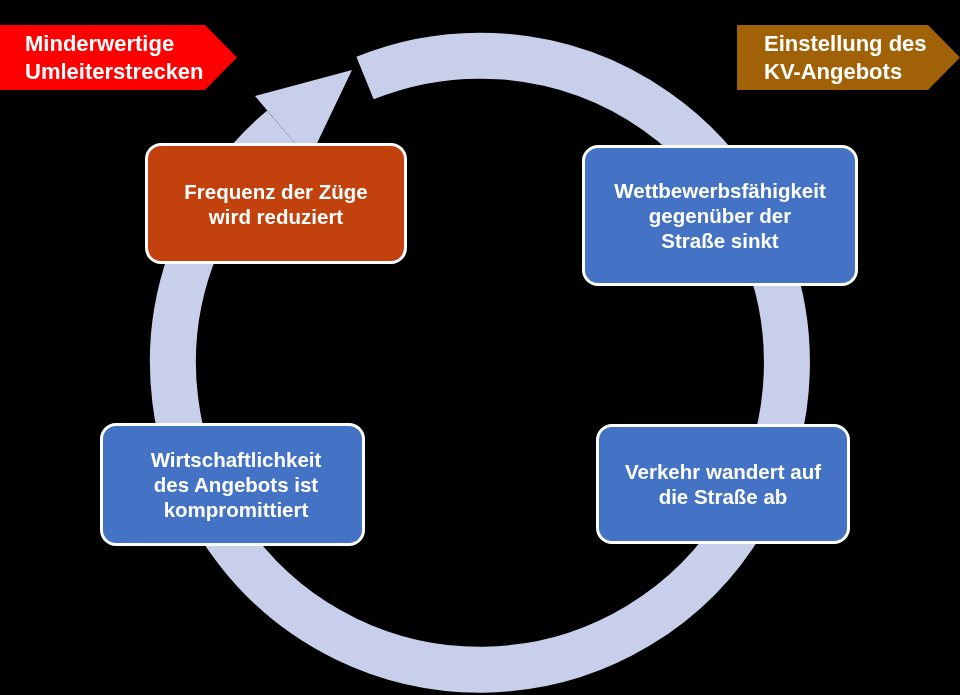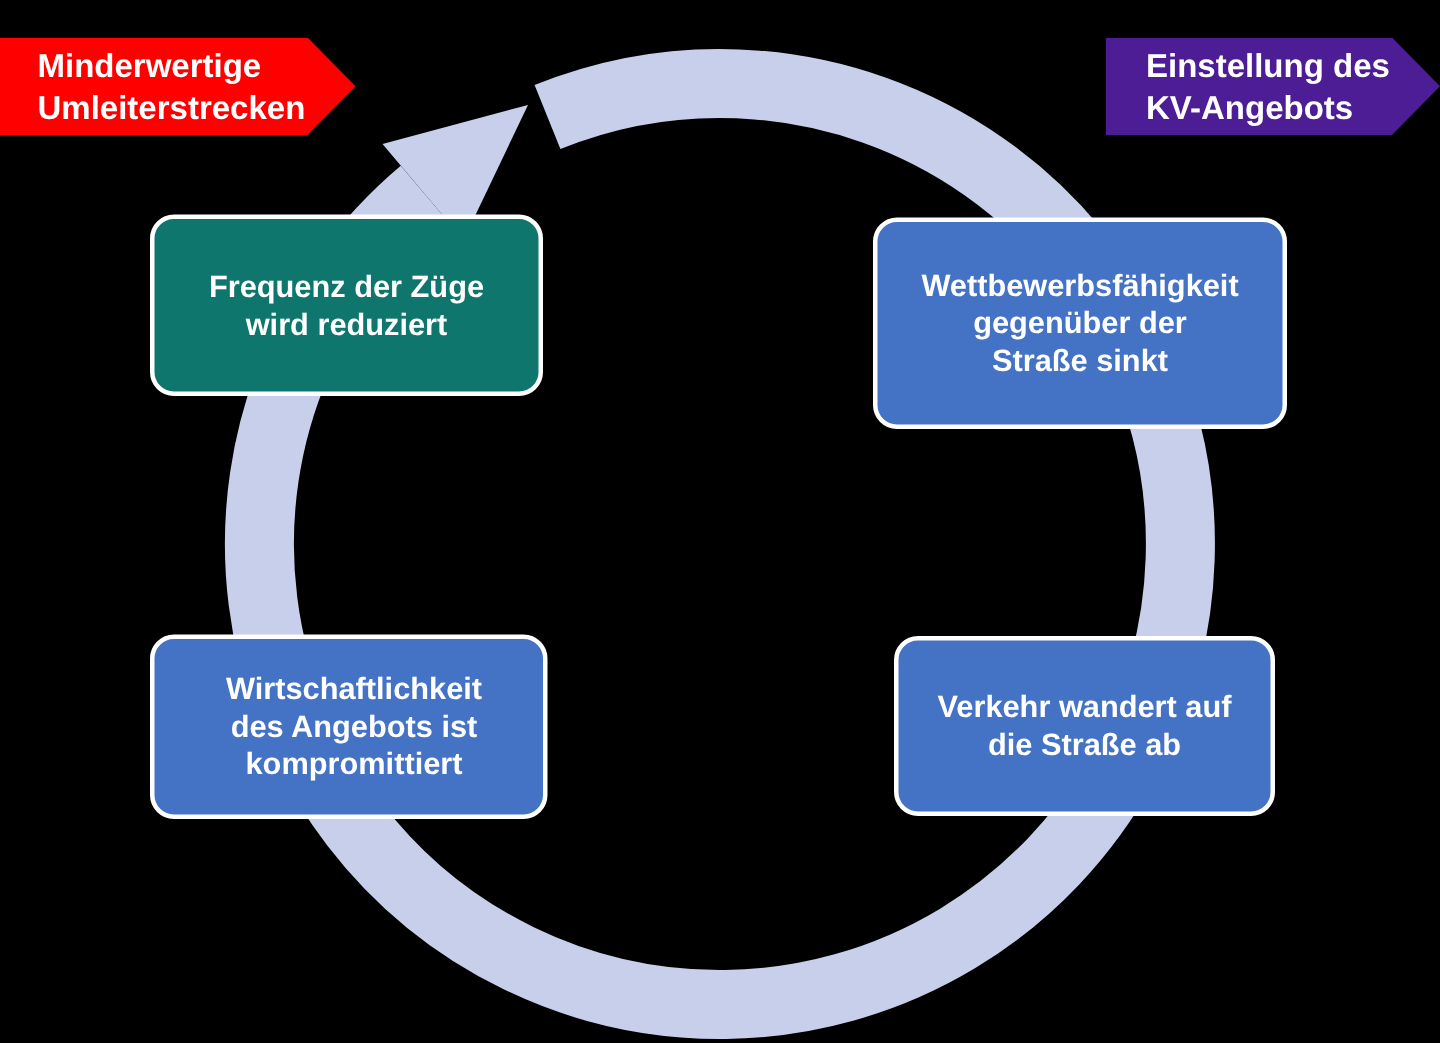--- a/index.html
+++ b/index.html
@@ -87,28 +87,28 @@
 die Straße ab</div>
   </div>
 
 
   <div class="node node-left" style="background-color: rgb(68, 114, 196);">
     <div class="node-label">Wirtschaftlichkeit
 des Angebots ist
 kompromittiert</div>
   </div>
 
-  <div class="node node-topleft" style="background-color: #0f766e;">
+  <div class="node node-topleft" style="background-color: #c2410c; margin-left: 45px;">
     <div class="node-label">Frequenz der Züge
 wird reduziert</div>
   </div>
 
   <div class="callout callout-left" style="background-color: rgb(255, 0, 0);">
     <div class="callout-label">Minderwertige
 Umleiterstrecken</div>
   </div>
 
-  <div class="callout callout-right" style="background-color: #4c1d95;">
+  <div class="callout callout-right" style="background-color: #a16207;">
     <div class="callout-label">Einstellung des
 KV-Angebots</div>
   </div>
 
 </div>
 
 </body></html>

